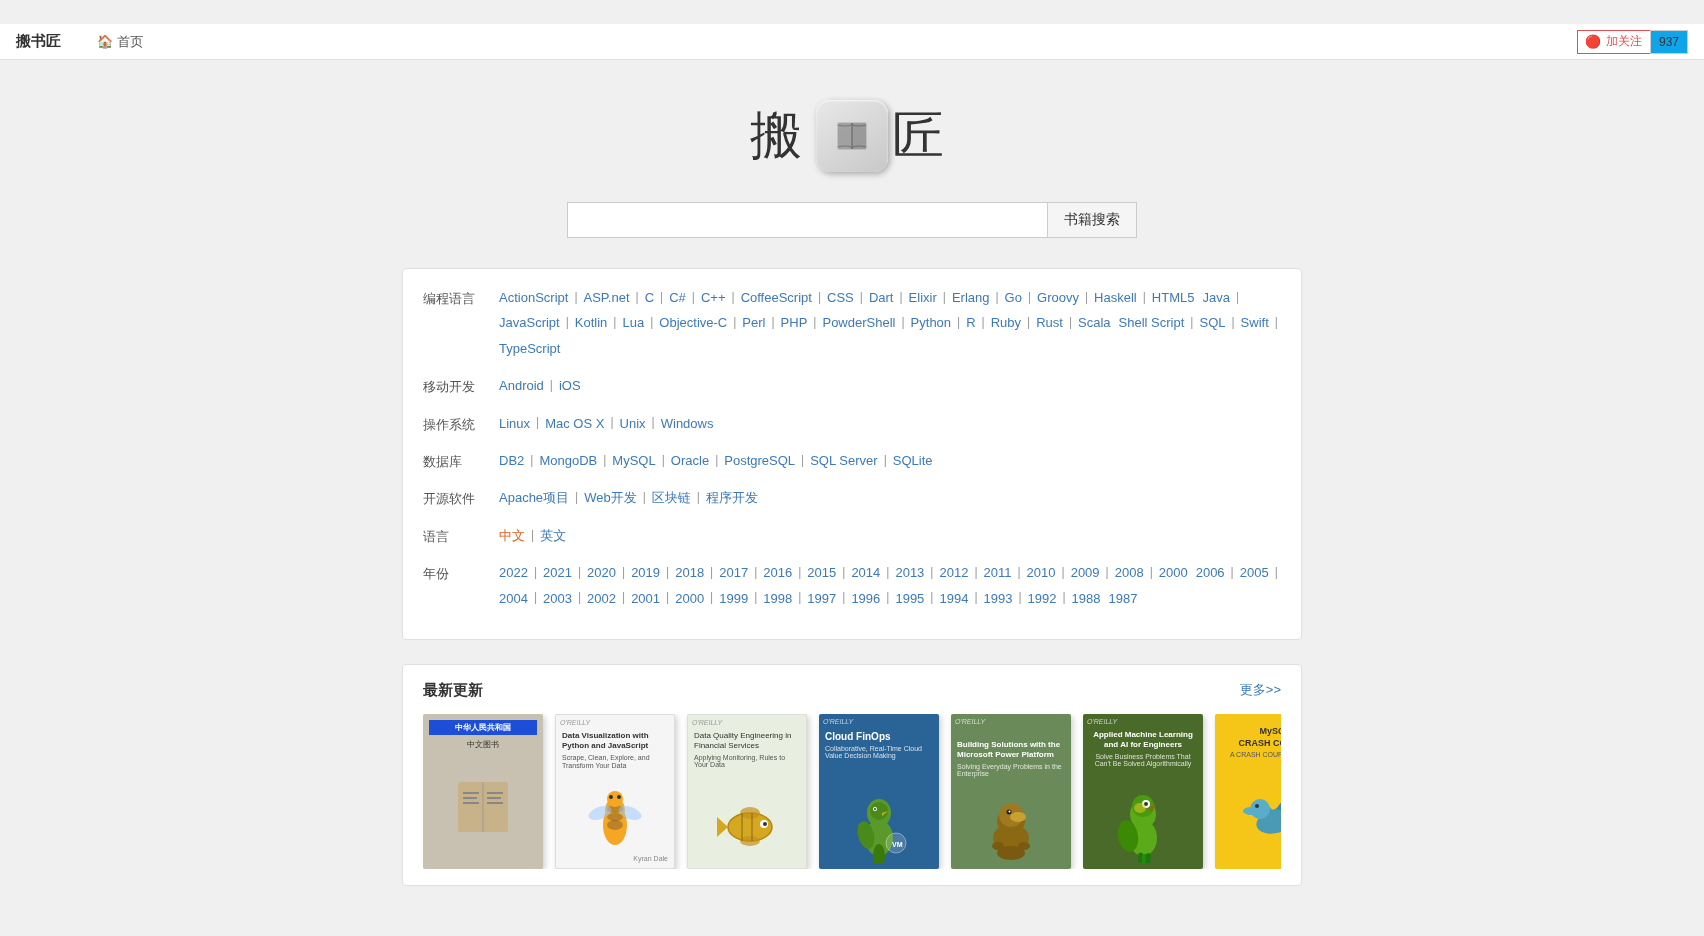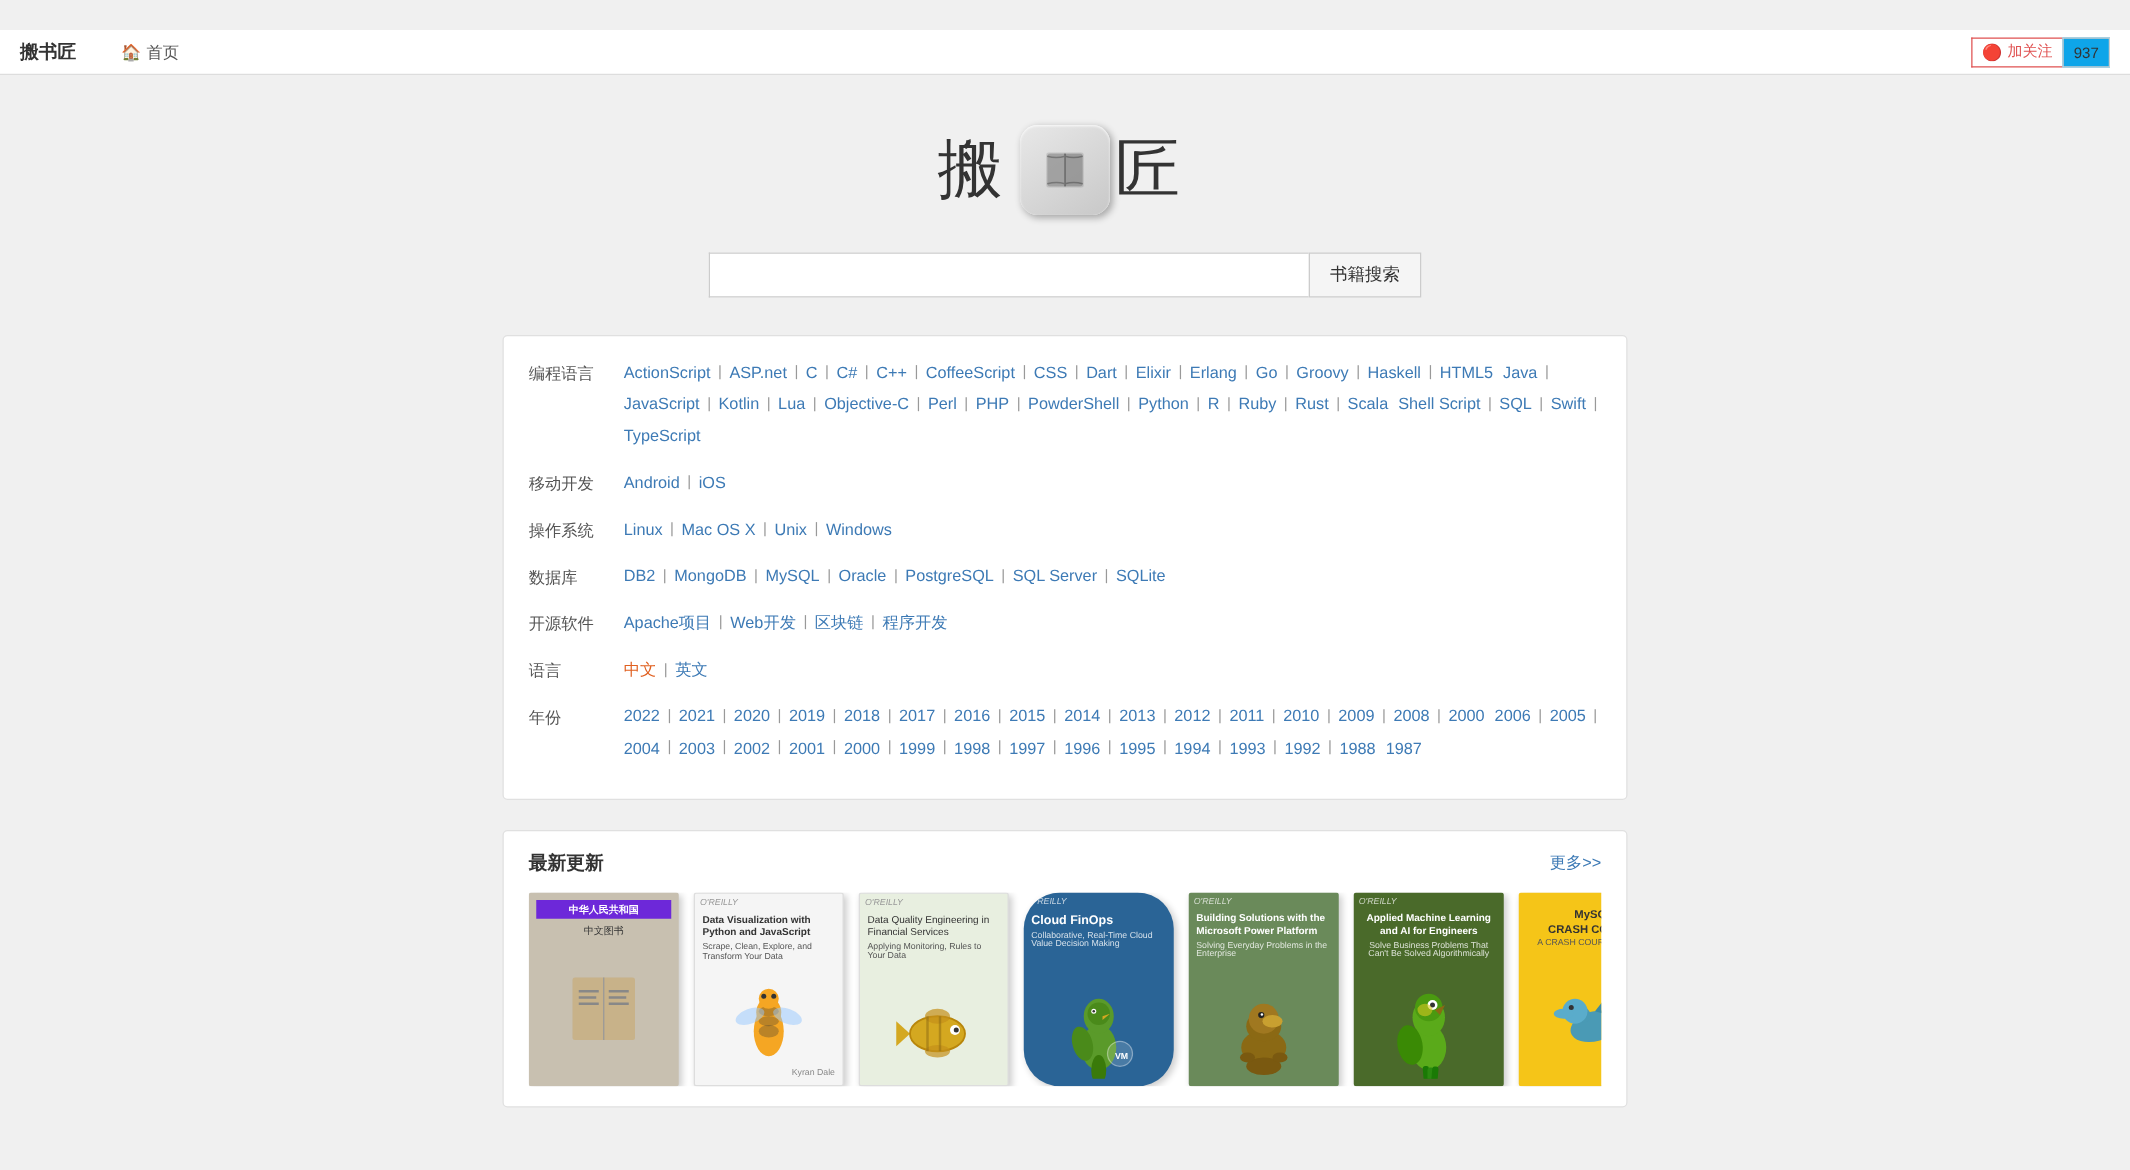--- a/index.html
+++ b/index.html
@@ -164,21 +164,21 @@
       overflow: hidden;
       box-shadow: 2px 2px 6px rgba(0,0,0,0.2);
       display: flex;
       align-items: stretch;
     }
 
     
     .cover-1 { background: #c8c0b0; }
     .cover-2 { background: #f5f5f5; position: relative; }
     .cover-3 { background: #e8f0e0; position: relative; }
-    .cover-4 { background: #2a6496; position: relative; border-radius: 29px; }
+    .cover-4 { background: #2a6496; position: relative; }
     .cover-5 { background: #5a7a4a; position: relative; }
     .cover-6 { background: #556b2f; position: relative; }
     .cover-7 { background: #f5c518; position: relative; }
 
     .book-cover-inner {
       width: 100%;
       height: 100%;
       display: flex;
       flex-direction: column;
       padding: 6px;
@@ -451,21 +451,21 @@
   <div class="latest-section">
     <div class="updates-header">
       <div class="updates-title">最新更新</div>
       <a class="more-link">更多&gt;&gt;</a>
     </div>
     <div class="books-grid">
 
       <div class="book-card">
         <div class="book-cover cover-1">
           <div class="book-cover-inner">
-            <div style="background:#6d28d9;color:#fff;font-size:8px;text-align:center;padding:2px;font-weight:bold;">中华人民共和国</div>
+            <div style="background:#1d4ed8;color:#fff;font-size:8px;text-align:center;padding:2px;font-weight:bold;">中华人民共和国</div>
             <div style="font-size:8px;color:#333;margin-top:4px;line-height:1.4;text-align:center;">中文图书</div>
             <div style="flex:1;display:flex;align-items:center;justify-content:center;">
               <svg width="60" height="70" viewBox="0 0 60 70">
                 <rect x="5" y="10" width="50" height="50" rx="2" fill="#c8a870" opacity="0.6"></rect>
                 <line x1="30" y1="10" x2="30" y2="60" stroke="#999" stroke-width="1"></line>
                 <rect x="10" y="20" width="16" height="2" fill="#888"></rect>
                 <rect x="10" y="25" width="14" height="2" fill="#888"></rect>
                 <rect x="10" y="30" width="16" height="2" fill="#888"></rect>
                 <rect x="34" y="20" width="16" height="2" fill="#888"></rect>
                 <rect x="34" y="25" width="14" height="2" fill="#888"></rect>
@@ -563,21 +563,21 @@
               </svg>
             </div>
           </div>
         </div>
       </div>
 
       <div class="book-card">
         <div class="book-cover cover-5" style="background:#6a8a5a;">
           <div class="book-cover-inner">
             <div class="oreilly-badge white">O'REILLY</div>
-            <div style="margin-top:10px;">
+            <div style="margin-top:20px;">
               <div style="font-size:8px;font-weight:bold;color:#fff;line-height:1.3;">Building Solutions with the Microsoft Power Platform</div>
               <div style="font-size:7px;color:rgba(255,255,255,0.8);margin-top:2px;">Solving Everyday Problems in the Enterprise</div>
             </div>
             <div style="flex:1;display:flex;align-items:flex-end;justify-content:center;">
               <svg width="70" height="80" viewBox="0 0 70 80">
 
                 <ellipse cx="35" cy="55" rx="18" ry="14" fill="#8b6914"></ellipse>
                 <ellipse cx="35" cy="38" rx="14" ry="12" fill="#8b6914"></ellipse>
 
                 <circle cx="35" cy="32" r="12" fill="#a07820"></circle>

